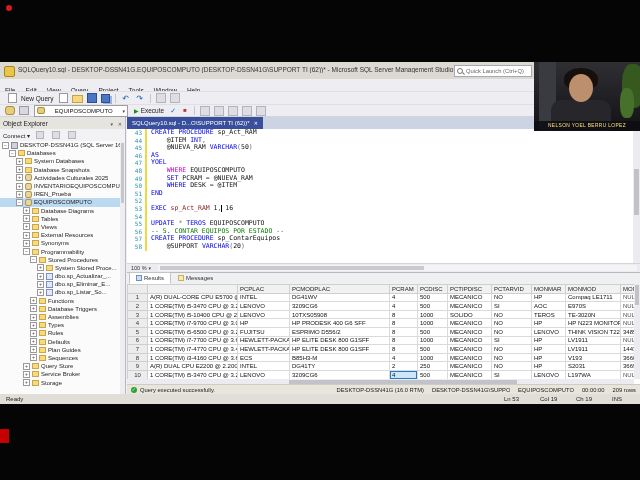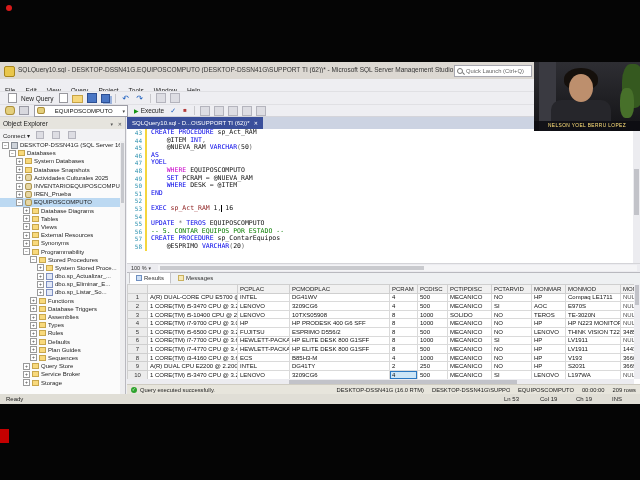--- a/index.html
+++ b/index.html
@@ -447,21 +447,21 @@
             <span class="ctext"><span class="tk-cmt">-- 5. CONTAR EQUIPOS POR ESTADO --</span></span>
           </div>
           <div class="cline">
             <span class="lnum">57</span>
             <span class="chg"></span>
             <span class="ctext"><span class="tk-kw">CREATE PROCEDURE</span><span class="tk-pl"> sp_ContarEquipos</span></span>
           </div>
           <div class="cline">
             <span class="lnum">58</span>
             <span class="chg"></span>
-            <span class="ctext"><span class="tk-pl">    @ESPRIMO </span><span class="tk-kw">VARCHAR</span><span class="tk-op">(</span><span class="tk-pl">20</span><span class="tk-op">)</span></span>
+            <span class="ctext"><span class="tk-pl">    @SUPPORT </span><span class="tk-kw">VARCHAR</span><span class="tk-op">(</span><span class="tk-pl">20</span><span class="tk-op">)</span></span>
           </div>
         </div>
       <div class="code-vscroll">
         <div class="thumb"></div>
       </div>
 
       <div class="zoombar">
         <span class="zoom">
           <span>100 %</span>
           <span class="combo-arrow">▾</span>

